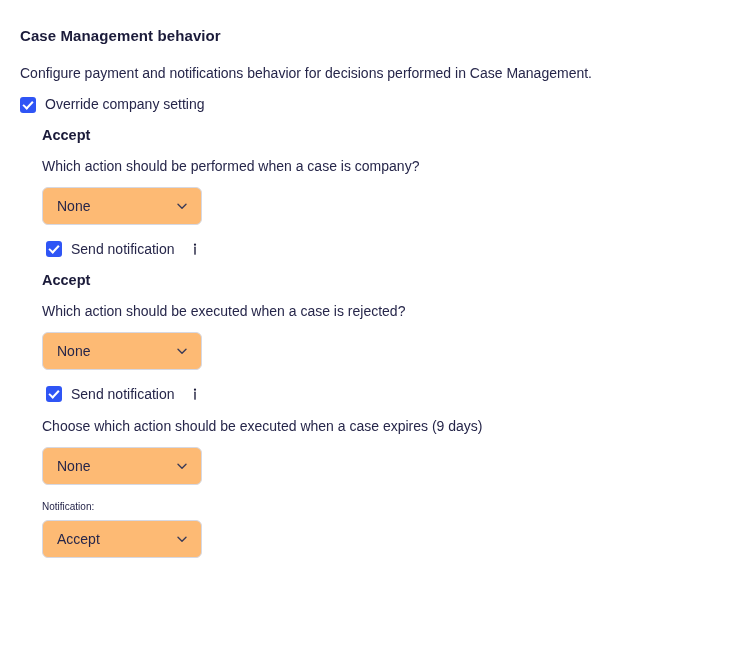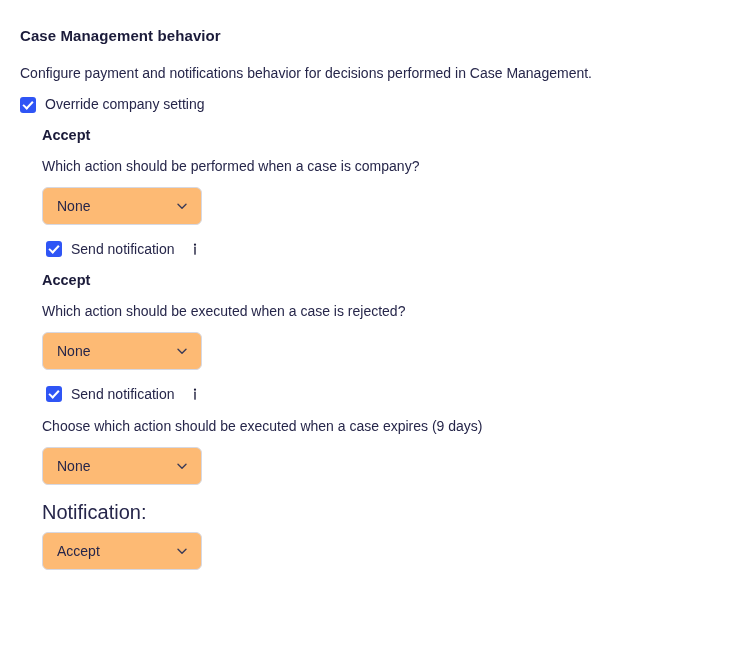--- a/index.html
+++ b/index.html
@@ -116,21 +116,21 @@
     width: 14px;
     height: 16px;
     margin-left: 4px;
     display: inline-flex;
     align-items: center;
     justify-content: center;
     cursor: pointer;
   }
   .info-icon svg { display: block; }
   .notif-label {
-    font-size: 20px;
+    font-size: 10px;
     color: #26264a;
     margin: 0 0 8px 0;
   }
 </style>
 </head>
 <body>
 
 <div class="panel">
 
   <h2 class="section-title">Case Management behavior</h2>

